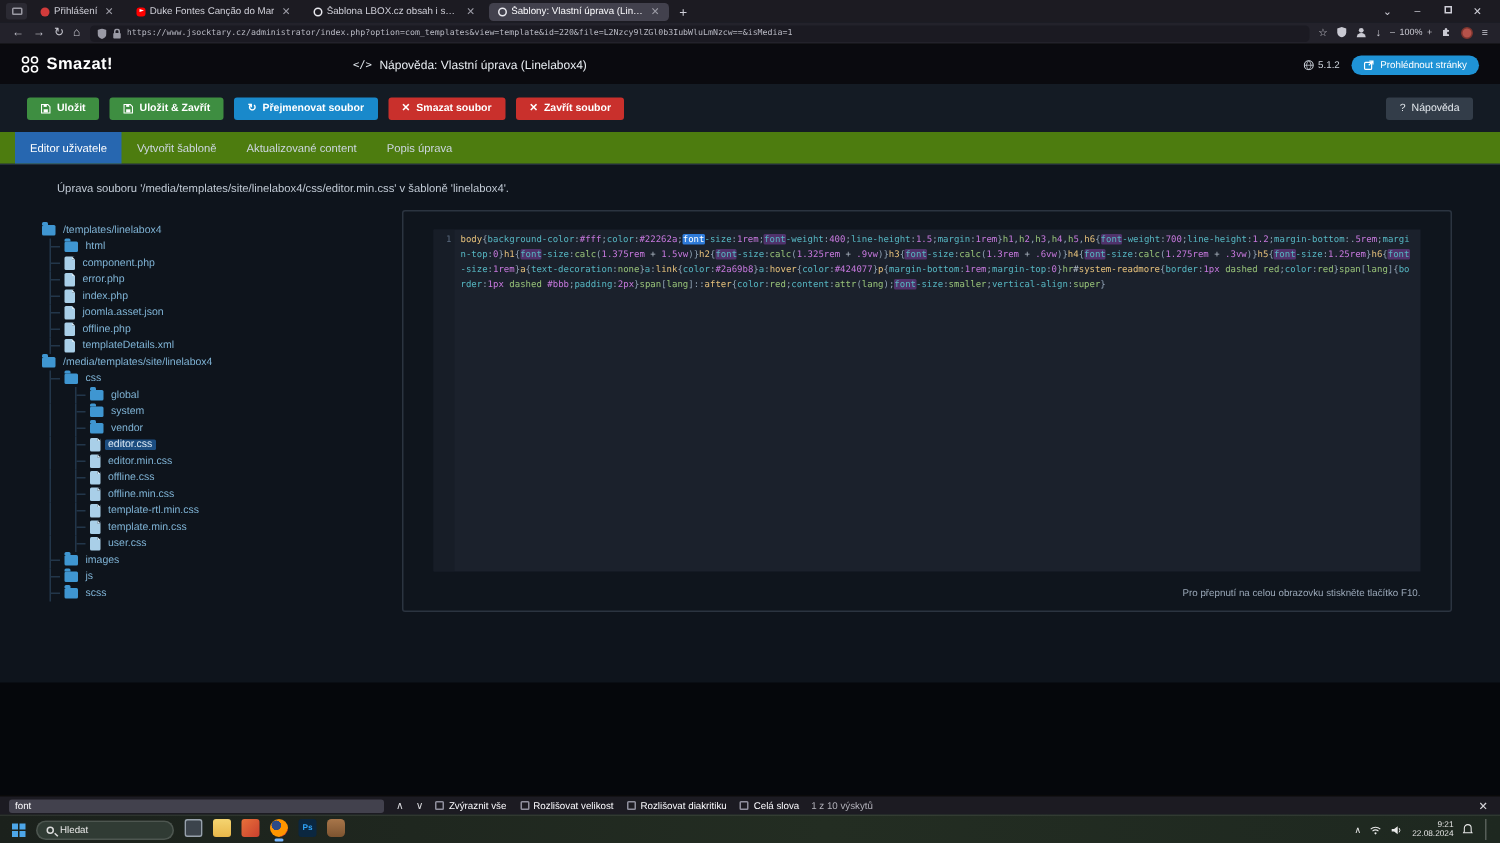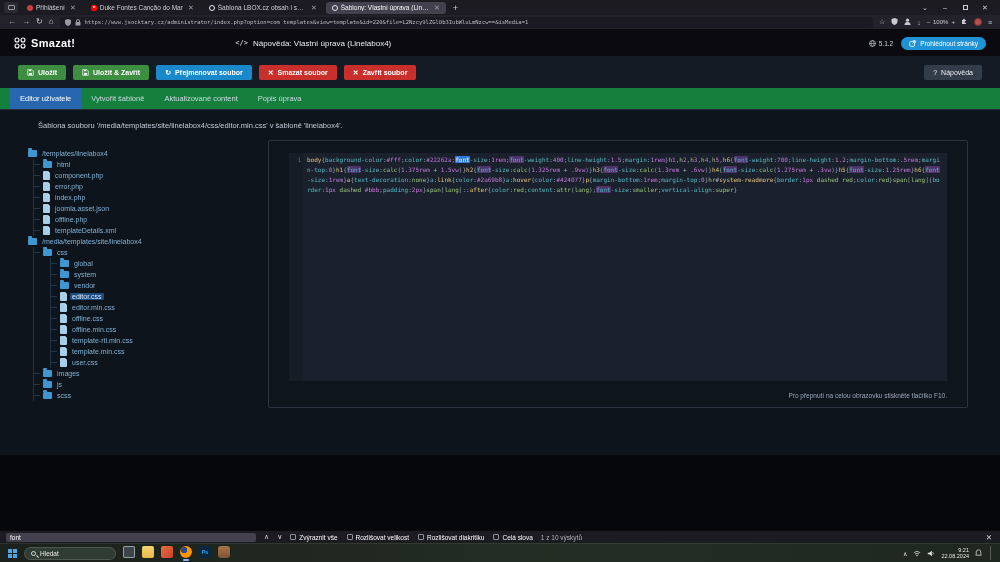--- a/index.html
+++ b/index.html
@@ -54,21 +54,21 @@
   .tbtn { display:inline-flex; align-items:center; gap:4px; border:none; border-radius:2px;
           color:#fff; font-size:7px; font-weight:bold; padding:4px 9px; font-family:inherit; }
   .tbtn .bi { font-size:7px; line-height:1; }
   .btn-green { background:#3e8e41; }
   .btn-blue { background:#1989cb; }
   .btn-red { background:#c9302c; }
   .btn-help { background:#333d49; color:#e6ebf0; margin-left:auto; font-weight:normal; }
 
   
   .navtabs { position:absolute; top:88px; left:0; right:0; height:22px; display:flex; align-items:flex-end;
-             padding-left:10px; border-bottom:1px solid #242e3a; background:#15803d; }
+             padding-left:10px; border-bottom:1px solid #242e3a; background:#4d7c0f; }
   .ntab { padding:6px 10px; font-size:7.5px; color:#cdd6e0; }
   .ntab.active { background:#2767b0; color:#fff; }
 
   .edit-note { position:absolute; top:121px; left:38px; font-size:7.5px; color:#c2cbd6; }
 
   
   .tree { position:absolute; top:148px; left:28px; width:238px; font-size:7px; color:#7fb3d5; }
   .trow { display:flex; align-items:center; height:11px; white-space:nowrap; }
   .guide { display:inline-block; width:12px; height:11px; border-left:1px solid #22364a; margin-left:5px; }
   .elbow { display:inline-block; width:8px; height:11px; border-left:1px solid #22364a; position:relative; margin-left:5px; margin-right:2px; }
@@ -288,21 +288,21 @@
     </button>
   </div>
 
   <div class="navtabs" id="navtabs">
       <div class="ntab active">Editor uživatele</div>
       <div class="ntab">Vytvořit šabloně</div>
       <div class="ntab">Aktualizované content</div>
       <div class="ntab">Popis úprava</div>
     </div>
 
-  <div class="edit-note">Šablona souboru '/media/templates/site/linelabox4/css/editor.min.css' v šabloně 'linelabox4'.</div>
+  <div class="edit-note">Úprava souboru '/media/templates/site/linelabox4/css/editor.min.css' v šabloně 'linelabox4'.</div>
 
   <div class="tree" id="file-tree">
       <div class="trow">
         <span class="ic-folder"></span>
         <span class="tlabel">/templates/linelabox4</span>
       </div>
       <div class="trow">
         <span class="elbow"></span>
         <span class="ic-folder"></span>
         <span class="tlabel">html</span>

